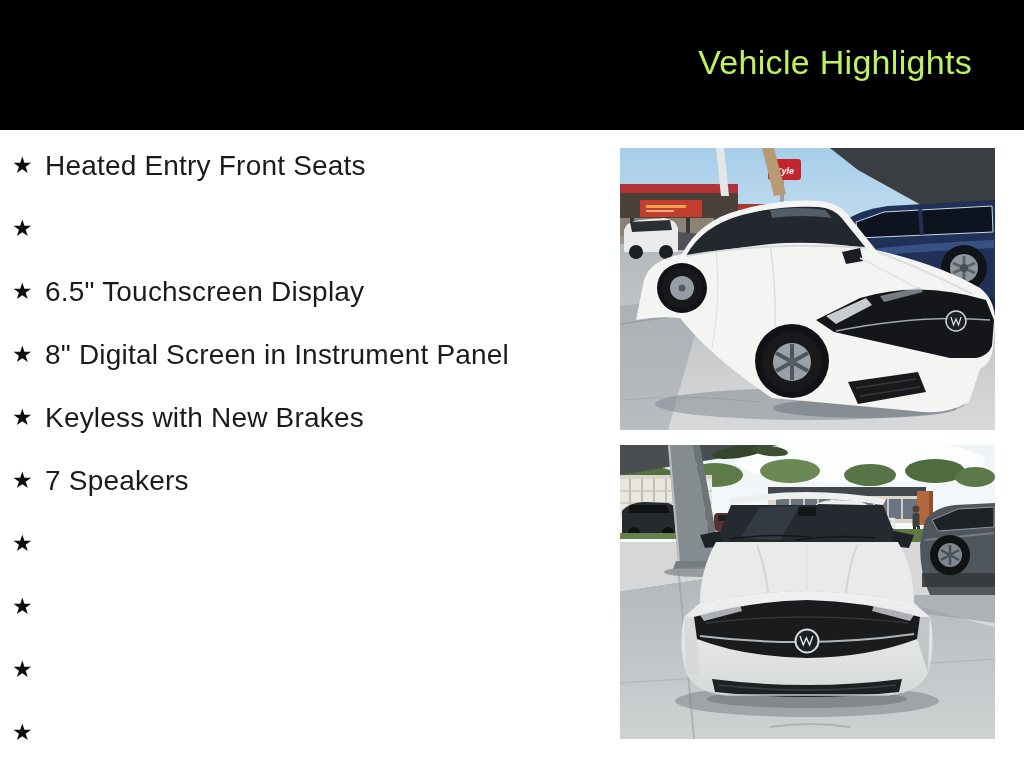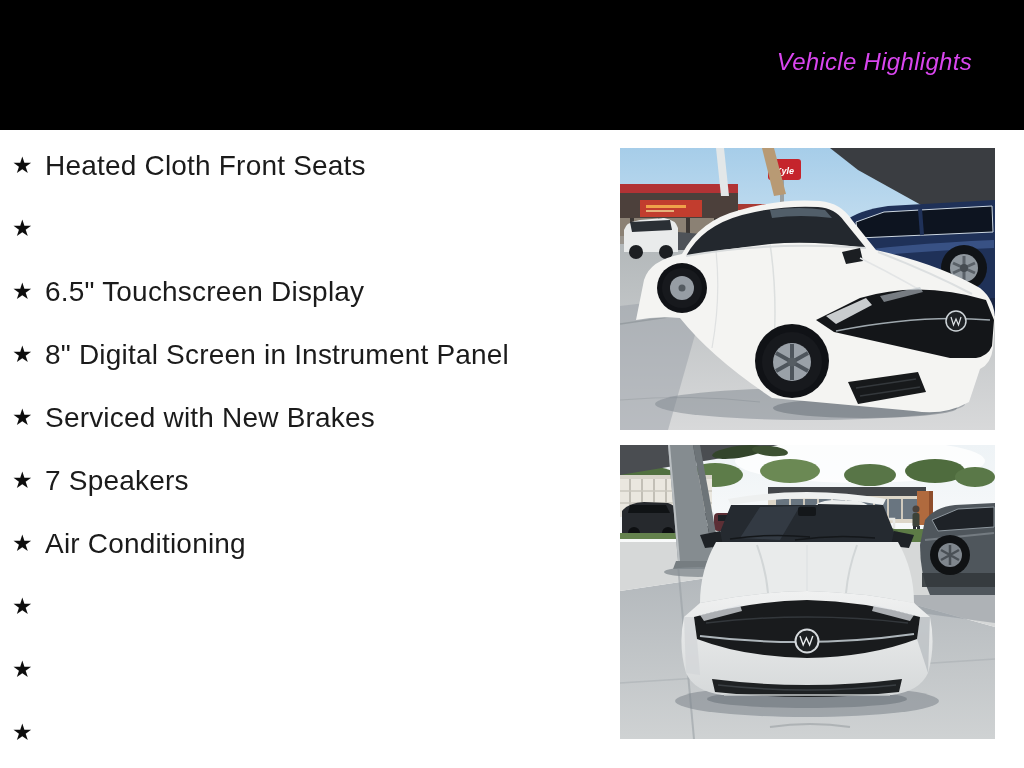--- a/index.html
+++ b/index.html
@@ -1,20 +1,20 @@
 <!DOCTYPE html>
 <html><head>
 <meta charset="utf-8">
 <style>
   html,body{margin:0;padding:0;background:#fff;}
   .slide{position:relative;width:1024px;height:768px;background:#ffffff;overflow:hidden;
          font-family:"Liberation Sans","DejaVu Sans",sans-serif;}
   .titlebar{position:absolute;left:0;top:0;width:1024px;height:130px;background:#000000;}
-  .titlebar h1{position:absolute;right:52px;top:47px;margin:0;font-size:24px;line-height:30px;
-               font-weight:400;color:#d946ef;letter-spacing:.3px;white-space:nowrap;font-style:italic;}
+  .titlebar h1{position:absolute;right:52px;top:47px;margin:0;font-size:34px;line-height:30px;
+               font-weight:400;color:#bef264;letter-spacing:.3px;white-space:nowrap;}
   .features{position:absolute;left:12px;top:134px;margin:0;padding:0;list-style:none;}
   .feature{display:flex;align-items:center;height:63px;font-size:28px;color:#1b1b1b;}
   .star{flex:0 0 33px;width:33px;font-size:23px;line-height:1;color:#0d0d0d;}
   .label{white-space:nowrap;letter-spacing:.2px;}
   .photo{position:absolute;margin:0;padding:0;}
   .photo svg{display:block;width:100%;height:100%;}
   .photo-top{left:620px;top:148px;width:375px;height:282px;}
   .photo-bottom{left:620px;top:445px;width:375px;height:294px;}
 </style>
 </head>
@@ -22,50 +22,49 @@
 
 <div class="slide">
 
   <header class="titlebar">
     <h1>Vehicle Highlights</h1>
   </header>
 
   <ul class="features">
     <li class="feature">
       <span class="star">★</span>
-      <span class="label">Heated Cloth Front Seats</span>
+      <span class="label">Heated Entry Front Seats</span>
     </li>
 
     <li class="feature">
       <span class="star">★</span>
     </li>
 
     <li class="feature">
       <span class="star">★</span>
       <span class="label">6.5" Touchscreen Display</span>
     </li>
 
     <li class="feature">
       <span class="star">★</span>
       <span class="label">8" Digital Screen in Instrument Panel</span>
     </li>
 
     <li class="feature">
       <span class="star">★</span>
-      <span class="label">Serviced with New Brakes</span>
+      <span class="label">Keyless with New Brakes</span>
     </li>
 
     <li class="feature">
       <span class="star">★</span>
       <span class="label">7 Speakers</span>
     </li>
 
     <li class="feature">
       <span class="star">★</span>
-      <span class="label">Air Conditioning</span>
     </li>
 
     <li class="feature">
       <span class="star">★</span>
     </li>
 
     <li class="feature">
       <span class="star">★</span>
     </li>
 

